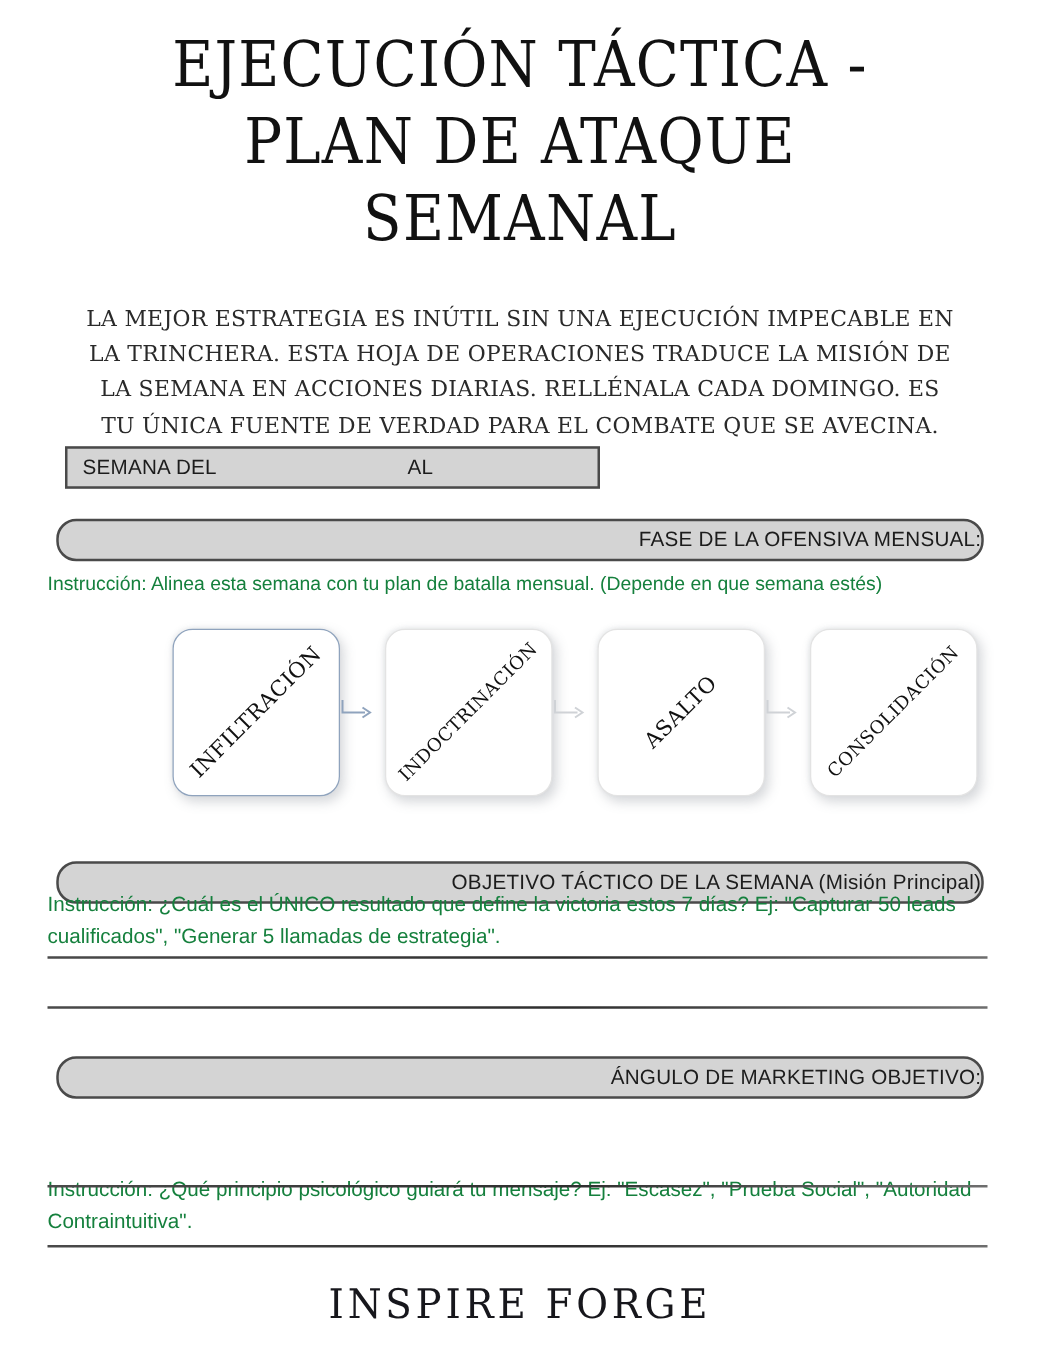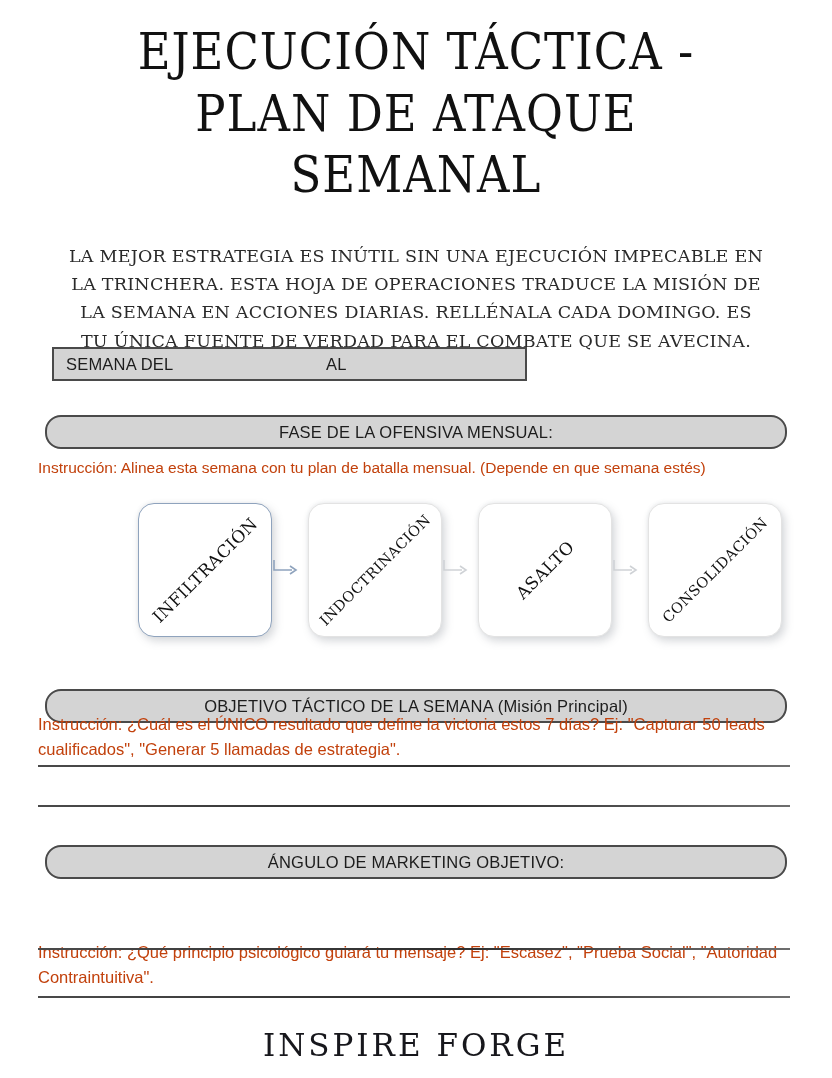--- a/index.html
+++ b/index.html
@@ -49,47 +49,47 @@
   .gray-bar {
     background: #d4d4d4;
     border: 2px solid #4a4a4a;
     height: 34px;
     display: flex;
     align-items: center;
     font-size: 16.5px;
     color: #1c1c1c;
     letter-spacing: 0.2px;
   }
-  .gray-bar.center { justify-content: center; border-radius: 16px; }
+  .gray-bar.center { justify-content: flex-end; border-radius: 16px; }
 
   
   .week-row {
     position: absolute;
     left: 52px;
-    top: 347px;
-    width: 475px;
+    top: 357px;
+    width: 428px;
   }
   .week-row .wk-label { padding-left: 12px; }
   .week-row .wk-al { position: absolute; left: 272px; }
 
   
   .section-bar {
     position: absolute;
     left: 45px;
     width: 742px;
   }
 
   
   .instruction {
     position: absolute;
     left: 38px;
     width: 752px;
     font-size: 16.5px;
     line-height: 1.52;
-    color: #c2410c;
+    color: #15803d;
   }
   .instruction.small { font-size: 15.5px; }
 
   
   .diagram {
     position: absolute;
     left: 138px;
     top: 503px;
     width: 546px;
     height: 134px;

